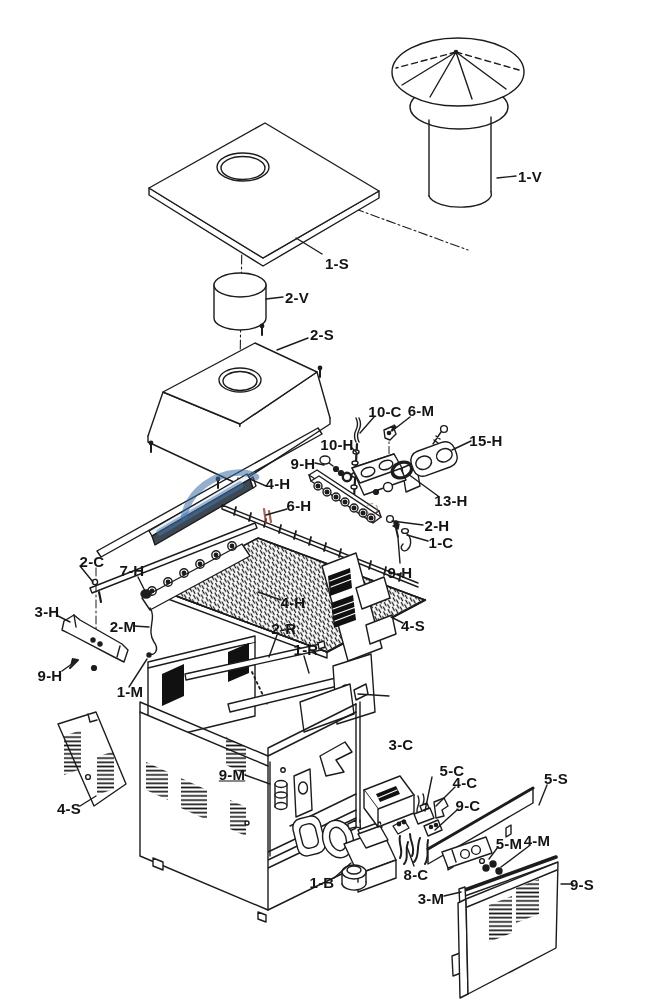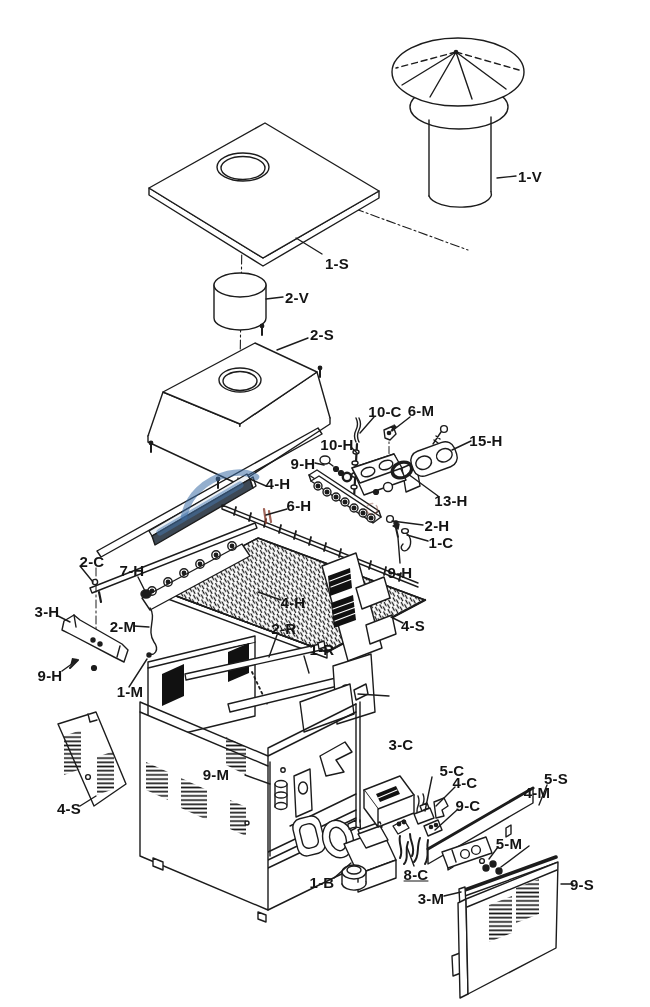--- a/index.html
+++ b/index.html
@@ -431,29 +431,29 @@
       <div class="plabel" style="left: 400px; top: 572px;">9-H</div>
       <div class="plabel" style="left: 68px; top: 561px; margin-left: 24px;">2-C</div>
       <div class="plabel" style="left: 132px; top: 570px;">7-H</div>
       <div class="plabel" style="left: 47px; top: 611px; text-align: center;">3-H</div>
       <div class="plabel" style="left: 123px; top: 626px;">2-M</div>
       <div class="plabel" style="left: 50px; top: 675px;">9-H</div>
       <div class="plabel" style="left: 118px; top: 691px; margin-left: 12px;">1-M</div>
       <div class="plabel" style="left: 293px; top: 602px;">4-H</div>
       <div class="plabel" style="left: 413px; top: 625px;">4-S</div>
       <div class="plabel" style="left: 284px; top: 628px;">2-R</div>
-      <div class="plabel" style="left: 306px; top: 649px; margin-left: 16px;">1-R</div>
+      <div class="plabel" style="left: 306px; top: 649px;">1-R</div>
       <div class="plabel" style="left: 401px; top: 696px; margin-top: 48px;">3-C</div>
-      <div class="plabel" style="left: 216px; top: 774px;">9-M</div>
+      <div class="plabel" style="left: 232px; top: 774px; text-decoration: underline;">9-M</div>
       <div class="plabel" style="left: 69px; top: 808px;">4-S</div>
       <div class="plabel" style="left: 436px; top: 770px; padding-left: 32px;">5-C</div>
       <div class="plabel" style="left: 465px; top: 782px;">4-C</div>
       <div class="plabel" style="left: 468px; top: 805px;">9-C</div>
       <div class="plabel" style="left: 556px; top: 778px;">5-S</div>
       <div class="plabel" style="left: 509px; top: 843px;">5-M</div>
-      <div class="plabel" style="left: 537px; top: 792px;">4-M</div>
+      <div class="plabel" style="left: 537px; top: 840px;">4-M</div>
       <div class="plabel" style="left: 322px; top: 882px;">1-B</div>
-      <div class="plabel" style="left: 416px; top: 874px; text-decoration: underline;">8-C</div>
+      <div class="plabel" style="left: 416px; top: 874px;">8-C</div>
       <div class="plabel" style="left: 431px; top: 898px;">3-M</div>
       <div class="plabel" style="left: 582px; top: 884px;">9-S</div>
     </div>
 
 </div>
 
 </body></html>

